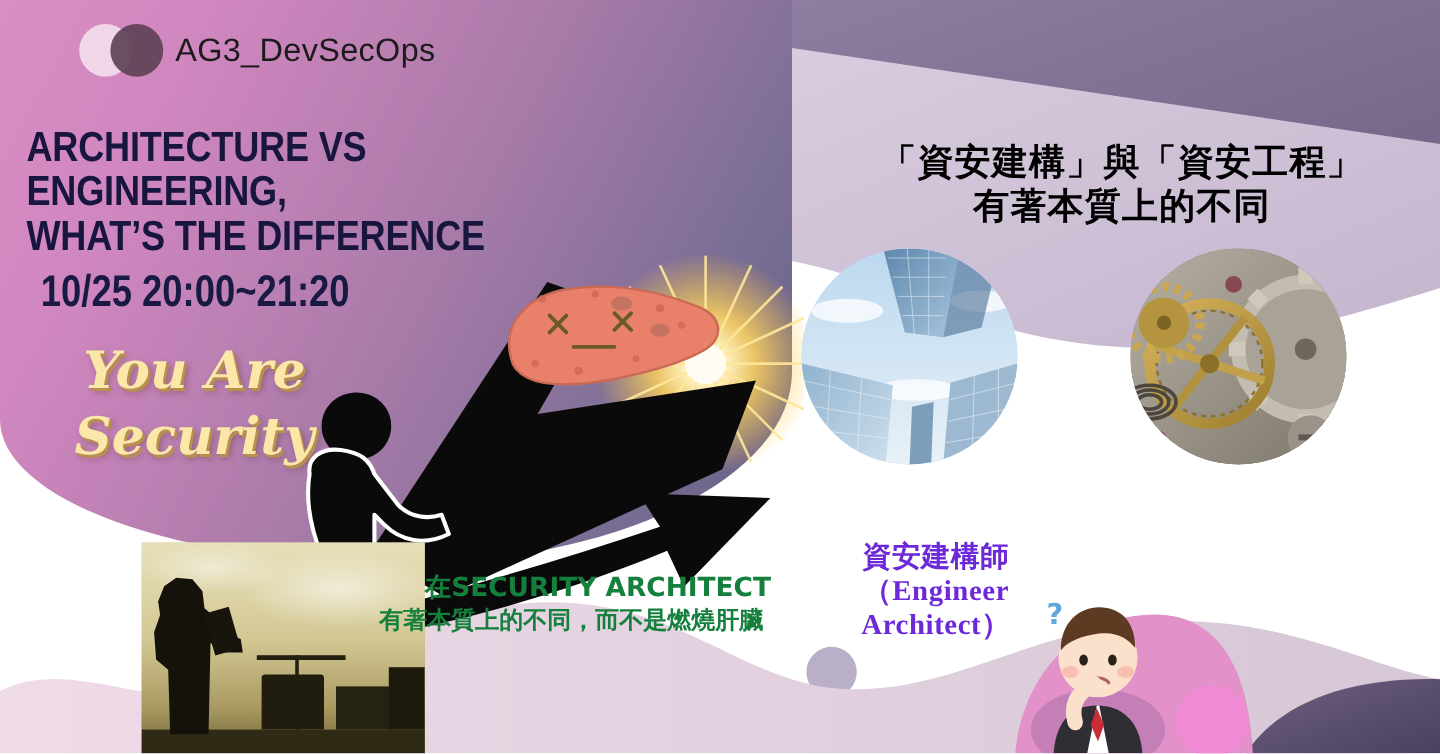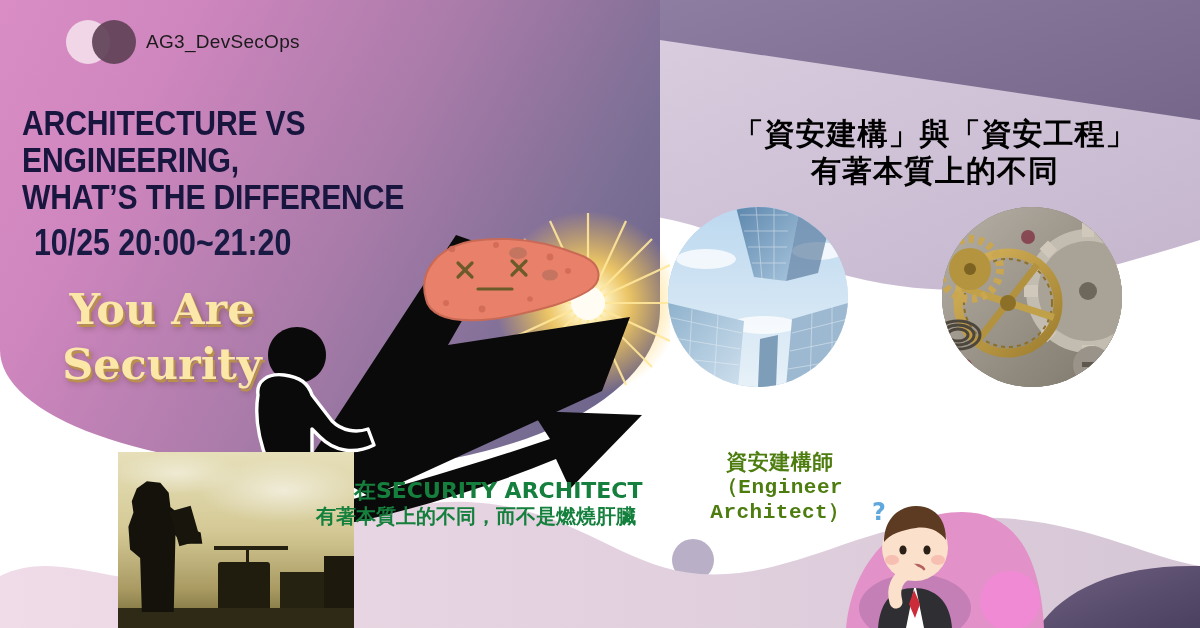--- a/index.html
+++ b/index.html
@@ -24,42 +24,42 @@
     background:linear-gradient(118deg,#d98dc4 0%,#cf86be 22%,#a97ba9 52%,#7c6f95 78%,#645f86 100%);
   }
 
   
   #brand{left:66px;top:18px;display:flex;align-items:center;gap:0;}
   .logo-mark{position:relative;width:86px;height:48px;}
   .logo-c1{position:absolute;left:0;top:2px;width:44px;height:44px;border-radius:50%;
            background:#f0d6e6;}
   .logo-c2{position:absolute;left:26px;top:2px;width:44px;height:44px;border-radius:50%;
            background:#5f4257;opacity:.92;}
-  #brand-name{font-size:19px;color:#1b1b1b;font-weight:400;letter-spacing:.3px;
+  #brand-name{font-size:27px;color:#1b1b1b;font-weight:400;letter-spacing:.3px;
               margin-left:-6px;white-space:nowrap;}
 
   
   #headline{
     left:22px;top:104px;width:520px;
     color:#18163f;font-weight:700;font-size:35px;line-height:1.06;
     letter-spacing:-.2px;
     transform:scaleX(.86);transform-origin:left top;
     text-transform:uppercase;
   }
   #headline .l2{display:block;}
 
   
   #datetime{
     left:34px;top:222px;color:#181a44;font-weight:700;font-size:37px;
     transform:scaleX(.82);transform-origin:left top;letter-spacing:0px;white-space:nowrap;
   }
 
   
   #invited{left:32px;top:282px;width:260px;text-align:center;
-           font-family:"DejaVu Serif",serif;font-weight:700;
+           font-family:"DejaVu Serif",serif;font-style:italic;font-weight:700;
            font-size:43px;line-height:1.28;color:#fbe7a8;
            text-shadow:2px 3px 0 #b98f4e, 3px 4px 6px rgba(60,30,10,.35);}
   #invited .li2{display:block;}
 
   
   #photo-construction{
     left:118px;top:452px;width:236px;height:176px;overflow:hidden;
     background:linear-gradient(175deg,#ded9b4 0%,#cfc79a 38%,#b8ab73 62%,#4a421f 100%);
   }
   #photo-construction .sky{position:absolute;inset:0;
@@ -89,28 +89,28 @@
   #photo-buildings{left:668px;top:207px;
     background:linear-gradient(160deg,#cfe2f2 0%,#9fc3e0 30%,#dfeaf4 55%,#8fb4d4 100%);}
   #photo-gears{left:942px;top:207px;
     background:linear-gradient(150deg,#9a9288 0%,#b3aa9c 30%,#7e7668 60%,#5d564a 100%);}
   .pc-inner{position:absolute;inset:0;}
 
   
   #cn-headline{
     left:700px;top:118px;width:470px;text-align:center;
     color:#000;font-weight:700;font-size:30px;line-height:1.22;letter-spacing:1px;
-    font-family:Liberation Mono, monospace;
+    font-family:Liberation Serif, serif;
   }
   #cn-headline .c2{display:block;}
 
   
-  .caption{position:absolute;text-align:center;color:#4d7c0f;font-weight:700;
-           font-size:21px;line-height:1.16;letter-spacing:.5px;
-           font-family:Liberation Mono, monospace;}
+  .caption{position:absolute;text-align:center;color:#6d28d9;font-weight:700;
+           font-size:24px;line-height:1.16;letter-spacing:.5px;
+           font-family:Liberation Serif, serif;}
   #caption-architect{left:690px;top:452px;width:180px;}
   #caption-engineer{left:908px;top:452px;width:290px;}
 
   
   #cn-note{
     left:316px;top:478px;width:400px;color:#15803d;font-weight:700;
     font-size:22px;line-height:1.2;letter-spacing:0px;text-align:left;
     font-family:"DejaVu Sans","Liberation Sans",sans-serif;
   }
   #cn-note .n1{display:block;padding-left:38px;font-size:22px;}

